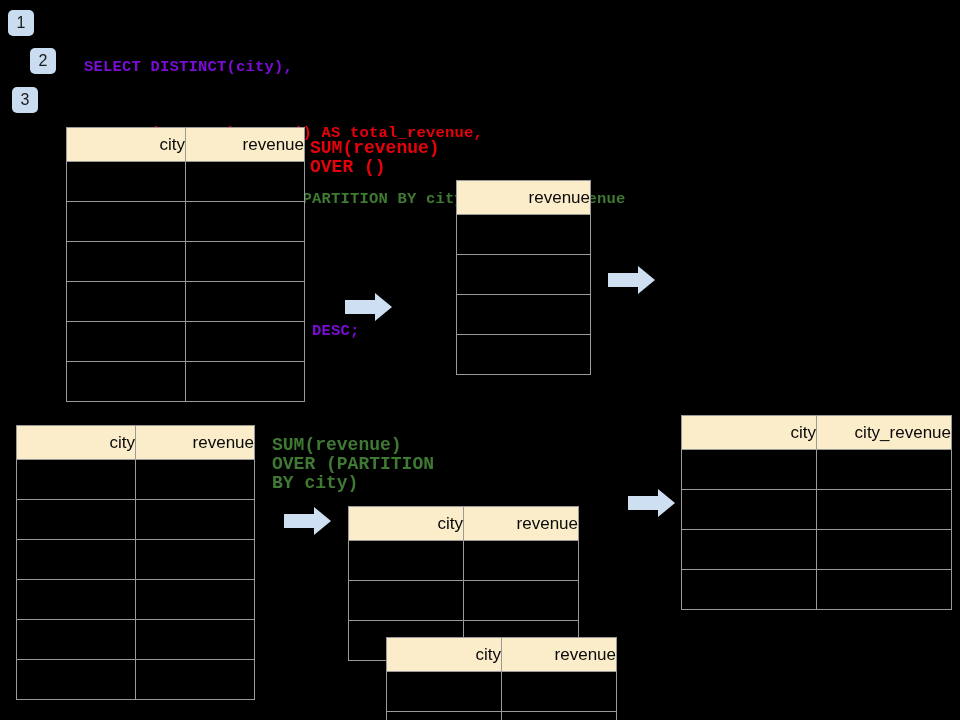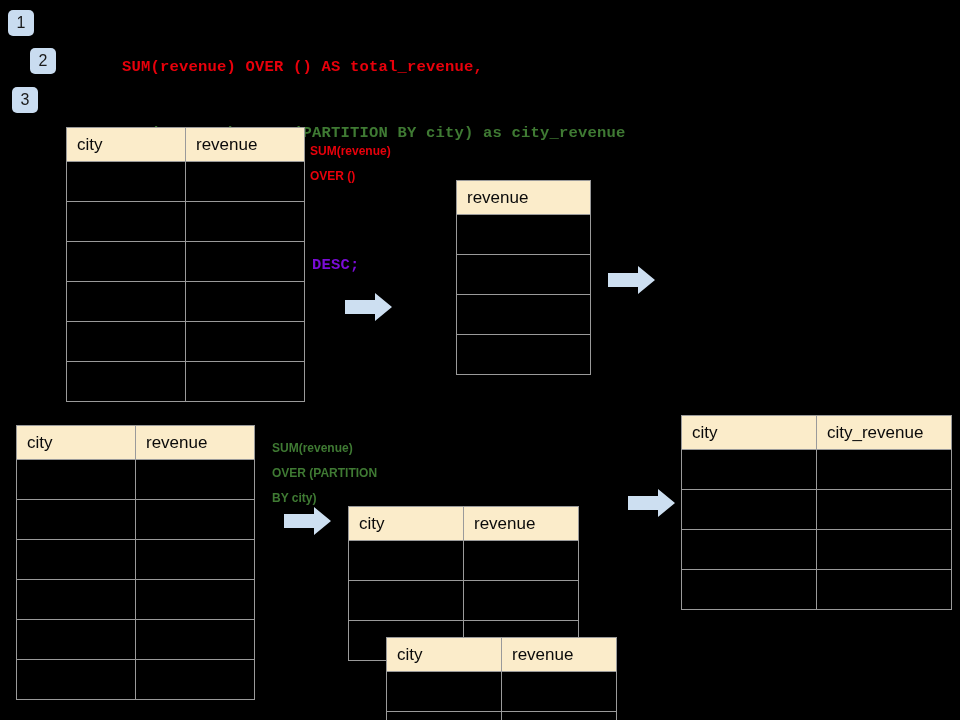--- a/index.html
+++ b/index.html
@@ -42,23 +42,23 @@
     letter-spacing: 0.2px;
   }
   .sql-line { white-space: pre; }
   .c-purple { color: #7a0cd6; }
   .c-red    { color: #e8000b; }
   .c-green  { color: #3f7a33; }
 
   
   .annot {
     position: absolute;
-    font-family: Liberation Sans, sans-serif;
-    font-size: 12px;
-    line-height: 25px;
+    font-family: Liberation Mono, monospace;
+    font-size: 18px;
+    line-height: 19px;
     white-space: pre;
     font-weight: bold;
   }
   .annot-small {
     position: absolute;
     font-family: "Liberation Mono", monospace;
     font-size: 13px;
     line-height: 19px;
     white-space: pre;
     font-weight: bold;
@@ -76,21 +76,21 @@
     border: 1px solid #9a9a9a;
     padding: 0;
     margin: 0;
   }
   .tbl th {
     background: #fbecca;
     color: #0a0a0a;
     font-family: "Liberation Sans", sans-serif;
     font-size: 17px;
     font-weight: normal;
-    text-align: left;
+    text-align: right;
     padding-left: 10px;
     height: 34px;
     box-sizing: border-box;
   }
   .tbl td {
     background: #000000;
     height: 40px;
     box-sizing: border-box;
   }
 
@@ -104,20 +104,21 @@
 </head>
 <body>
 
 <div id="canvas">
 
   <div class="step-badge" style="left:8px;  top:10px;">1</div>
   <div class="step-badge" style="left:30px; top:48px;">2</div>
   <div class="step-badge" style="left:12px; top:87px;">3</div>
 
   <div class="sql-code" style="left:84px; top:12px;">
+    <div class="sql-line c-purple">SELECT DISTINCT(city),</div>
     <div class="sql-line c-red">    SUM(revenue) OVER () AS total_revenue,</div>
     <div class="sql-line c-green">    SUM(revenue) OVER (PARTITION BY city) as city_revenue</div>
     <div class="sql-line c-purple">  FROM rides</div>
     <div class="sql-line c-purple">  ORDER by city_revenue DESC;</div>
   </div>
 
 
   <div class="annot c-red" style="left:310px; top:139px;">SUM(revenue)
 OVER ()</div>
 

